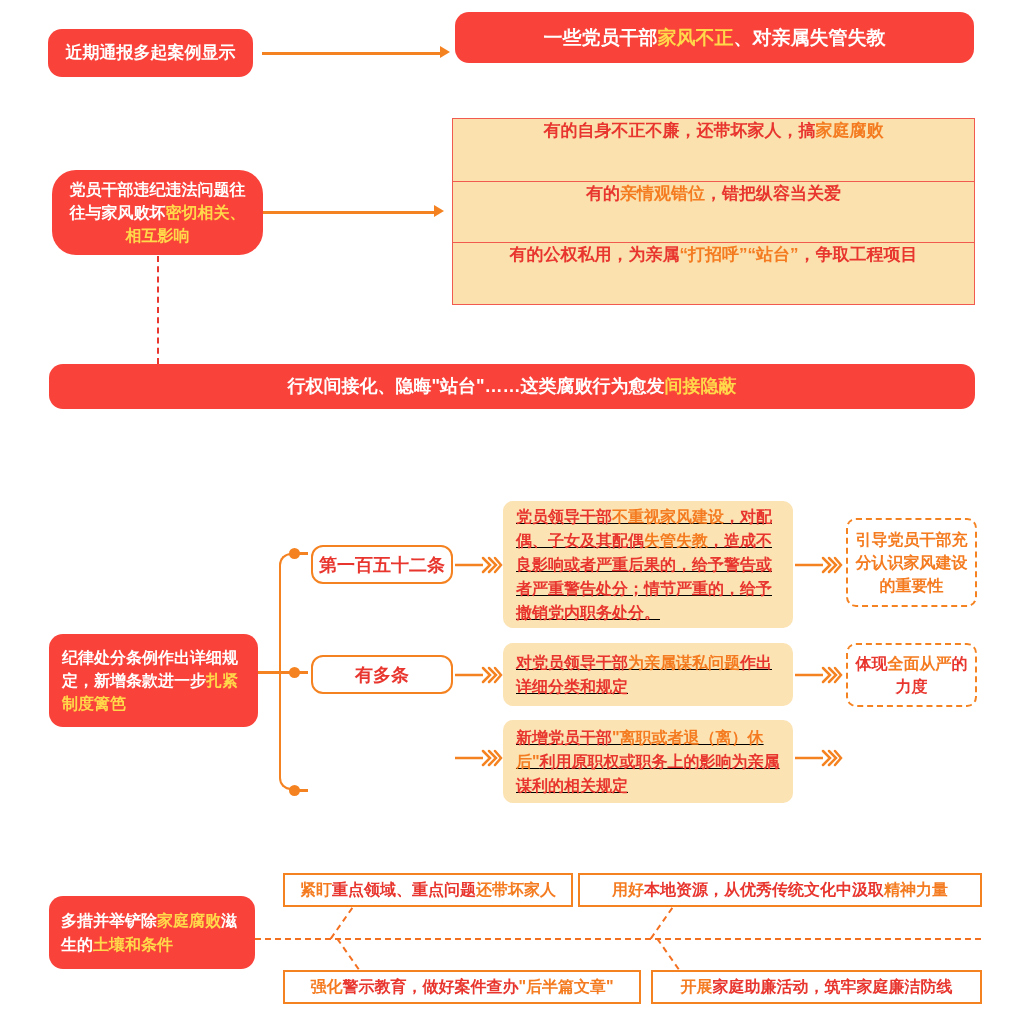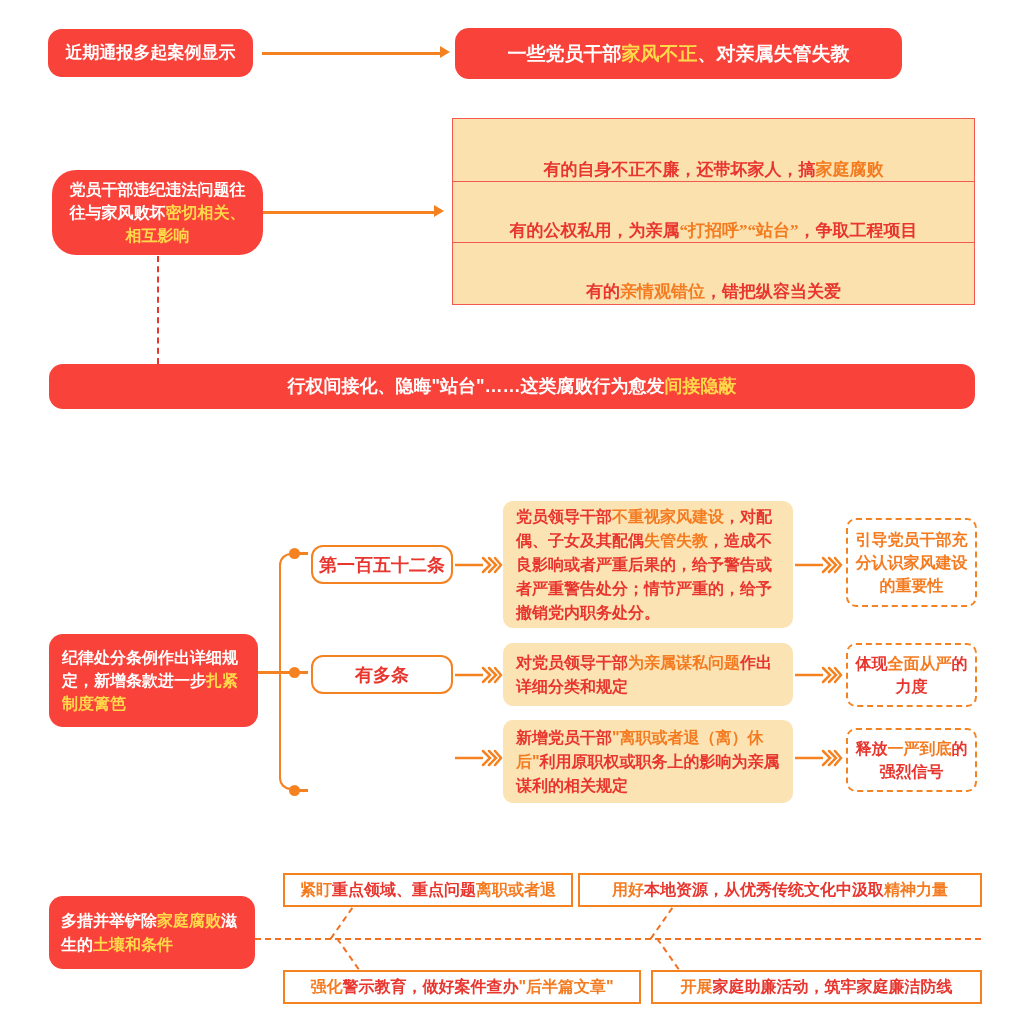--- a/index.html
+++ b/index.html
@@ -24,37 +24,38 @@
     display:flex;align-items:center;justify-content:center;
     text-align:center;line-height:1.45;
   }
   .redpill.left{justify-content:center;text-align:left;}
 
   
   .creamtable{
     background:#fae1ae;border:1.5px solid #f05a4f;
   }
   .creamrow{
-    display:flex;align-items:flex-end;justify-content:center;
-    text-align:center;box-sizing:border-box;font-family:Liberation Serif, serif;
+    display:flex;align-items:flex-start;justify-content:center;
+    text-align:center;box-sizing:border-box;
   }
   .creamrow + .creamrow{border-top:1.5px solid #f05a4f;}
 
   
   .outlinebox{
     border:2.5px solid #f58220;border-radius:12px;background:#fff;
     display:flex;align-items:center;justify-content:center;
     text-align:right;
   }
 
   
   .softcard{
     background:#fbe3b4;border-radius:10px;
     display:flex;align-items:center;
     line-height:1.5;
+    text-decoration:underline;
   }
 
   
   .dashbox{
     border:2.5px dashed #f58220;border-radius:10px;background:#fff;
     display:flex;align-items:center;
     text-align:center;line-height:1.45;
   }
 
   
@@ -89,40 +90,40 @@
 
 <div class="stage">
 
   <div class="abs redpill" style="left:48px;top:29px;width:205px;height:48px;font-size:17px;">
     <span>近期通报多起案例显示</span>
   </div>
 
   <div class="abs hline" style="left:262px;top:52px;width:182px;"></div>
   <div class="abs" style="left:440px;top:46px;width:0;height:0;border-left:10px solid #f58220;border-top:6px solid transparent;border-bottom:6px solid transparent;"></div>
 
-  <div class="abs redpill" style="left:455px;top:28px;width:447px;height:51px;font-size:19px;">
+  <div class="abs redpill" style="left:455px;top:12px;width:519px;height:51px;font-size:19px;">
     <span><span class="c-wht">一些党员干部</span><span class="c-yel">家风不正</span><span class="c-wht">、对亲属失管失教</span></span>
   </div>
 
   <div class="abs redpill" style="left:52px;top:170px;width:211px;height:85px;font-size:16px;padding:0 12px;border-radius:24px;">
     <span><span class="c-wht">党员干部违纪违法问题往往与家风败坏</span><span class="c-yel">密切相关、相互影响</span></span>
   </div>
 
   <div class="abs hline" style="left:263px;top:211px;width:174px;"></div>
   <div class="abs" style="left:434px;top:205px;width:0;height:0;border-left:10px solid #f58220;border-top:6px solid transparent;border-bottom:6px solid transparent;"></div>
 
   <div class="abs creamtable" style="left:452px;top:118px;width:523px;height:187px;">
     <div class="creamrow" style="height:62px;font-size:17px;">
       <span><span class="c-red">有的自身不正不廉，还带坏家人，搞</span><span class="c-org">家庭腐败</span></span>
     </div>
     <div class="creamrow" style="height:61px;font-size:17px;">
-      <span><span class="c-red">有的公权私用，为亲属</span><span class="c-org">“打招呼”“站台”</span><span class="c-red">，争取工程项目</span></span>
+      <span><span class="c-red">有的</span><span class="c-org">亲情观错位</span><span class="c-red">，错把纵容当关爱</span></span>
     </div>
     <div class="creamrow" style="height:61px;font-size:17px;">
-      <span><span class="c-red">有的</span><span class="c-org">亲情观错位</span><span class="c-red">，错把纵容当关爱</span></span>
+      <span><span class="c-red">有的公权私用，为亲属</span><span class="c-org">“打招呼”“站台”</span><span class="c-red">，争取工程项目</span></span>
     </div>
   </div>
 
   <div class="abs vdash" style="left:157px;top:256px;height:108px;"></div>
 
   <div class="abs redpill" style="left:49px;top:364px;width:926px;height:45px;font-size:18px;">
     <span><span class="c-wht">行权间接化、隐晦"站台"……这类腐败行为愈发</span><span class="c-yel">间接隐蔽</span></span>
   </div>
 
   <div class="abs redpill left" style="left:49px;top:634px;width:209px;height:93px;font-size:16px;padding:0 13px;">
@@ -194,37 +195,34 @@
       <path d="M28 4 L35 11 L28 18 M34 4 L41 11 L34 18 M40 4 L46 11 L40 18" fill="none" stroke="#f58220" stroke-width="2.5" stroke-linecap="round"></path>
     </svg>
   </div>
 
   <div class="abs dashbox" style="left:846px;top:518px;width:131px;height:89px;font-size:16px;padding:0 6px;">
     <span><span class="c-org">引导党员干部充分认识家风建设的重要性</span></span>
   </div>
   <div class="abs dashbox" style="left:846px;top:643px;width:131px;height:64px;font-size:16px;padding:0 6px;">
     <span><span class="c-red">体现</span><span class="c-org">全面从严</span><span class="c-red">的力度</span></span>
   </div>
-  <div class="abs dashbox" style="left:846px;top:728px;width:131px;height:64px;font-size:16px;padding:0 6px;">
-    <span><span class="c-red">释放</span><span class="c-org">一严到底</span><span class="c-red">的强烈信号</span></span>
-  </div>
 
   <div class="abs redpill left" style="left:49px;top:896px;width:206px;height:73px;font-size:16px;padding:0 12px;">
     <span><span class="c-wht">多措并举铲除</span><span class="c-yel">家庭腐败</span><span class="c-wht">滋生的</span><span class="c-yel">土壤和条件</span></span>
   </div>
 
   <div class="abs hdash" style="left:255px;top:938px;width:726px;"></div>
 
   <div class="abs diag" style="left:330px;top:938px;width:48px;transform:rotate(-55deg);"></div>
   <div class="abs diag" style="left:338px;top:938px;width:48px;transform:rotate(55deg);"></div>
   <div class="abs diag" style="left:650px;top:938px;width:48px;transform:rotate(-55deg);"></div>
   <div class="abs diag" style="left:658px;top:938px;width:48px;transform:rotate(55deg);"></div>
 
   <div class="abs stripbox" style="left:283px;top:873px;width:290px;height:34px;font-size:16px;">
-    <span><span class="c-org">紧盯</span><span class="c-red">重点领域、重点问题</span><span class="c-org">离职或者退</span></span>
+    <span><span class="c-org">紧盯</span><span class="c-red">重点领域、重点问题</span><span class="c-org">还带坏家人</span></span>
   </div>
   <div class="abs stripbox" style="left:578px;top:873px;width:404px;height:34px;font-size:16px;">
     <span><span class="c-org">用好</span><span class="c-red">本地资源，从优秀传统文化中汲取</span><span class="c-org">精神力量</span></span>
   </div>
 
   <div class="abs stripbox" style="left:283px;top:970px;width:358px;height:34px;font-size:16px;">
     <span><span class="c-org">强化</span><span class="c-red">警示教育，做好案件查办</span><span class="c-org">"后半篇文章"</span></span>
   </div>
   <div class="abs stripbox" style="left:651px;top:970px;width:331px;height:34px;font-size:16px;">
     <span><span class="c-org">开展</span><span class="c-red">家庭助廉活动，筑牢家庭廉洁防线</span></span>

